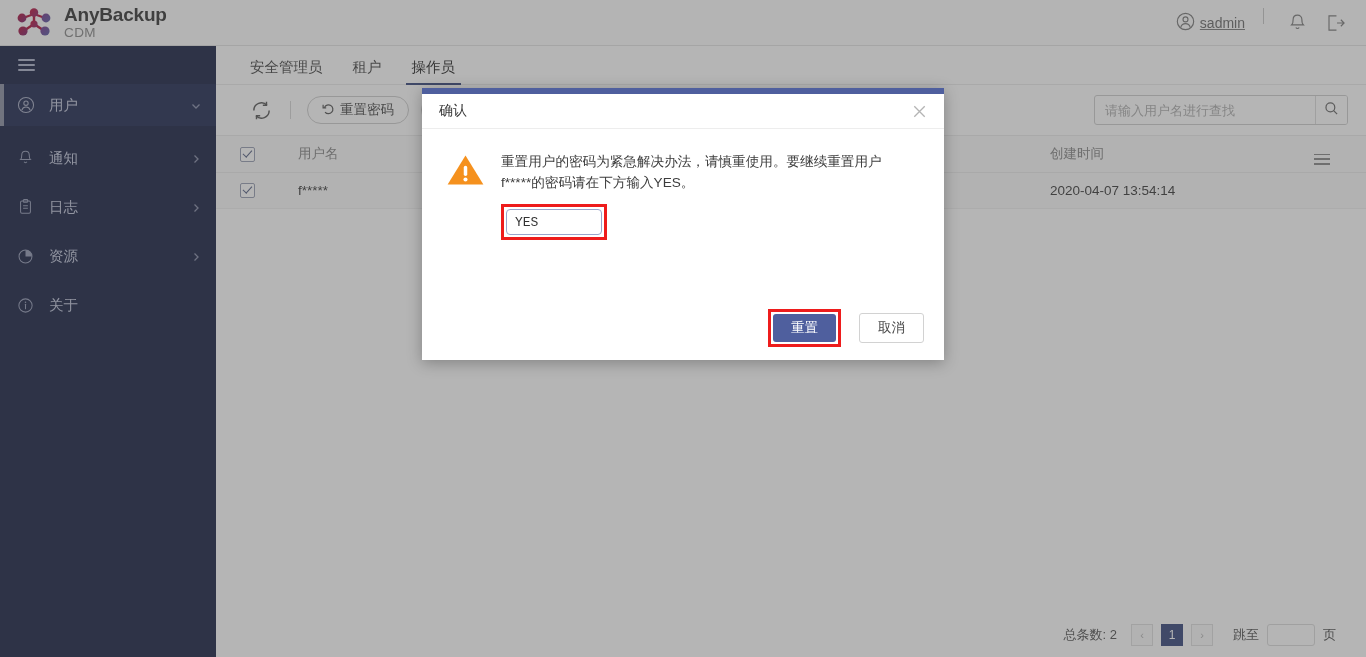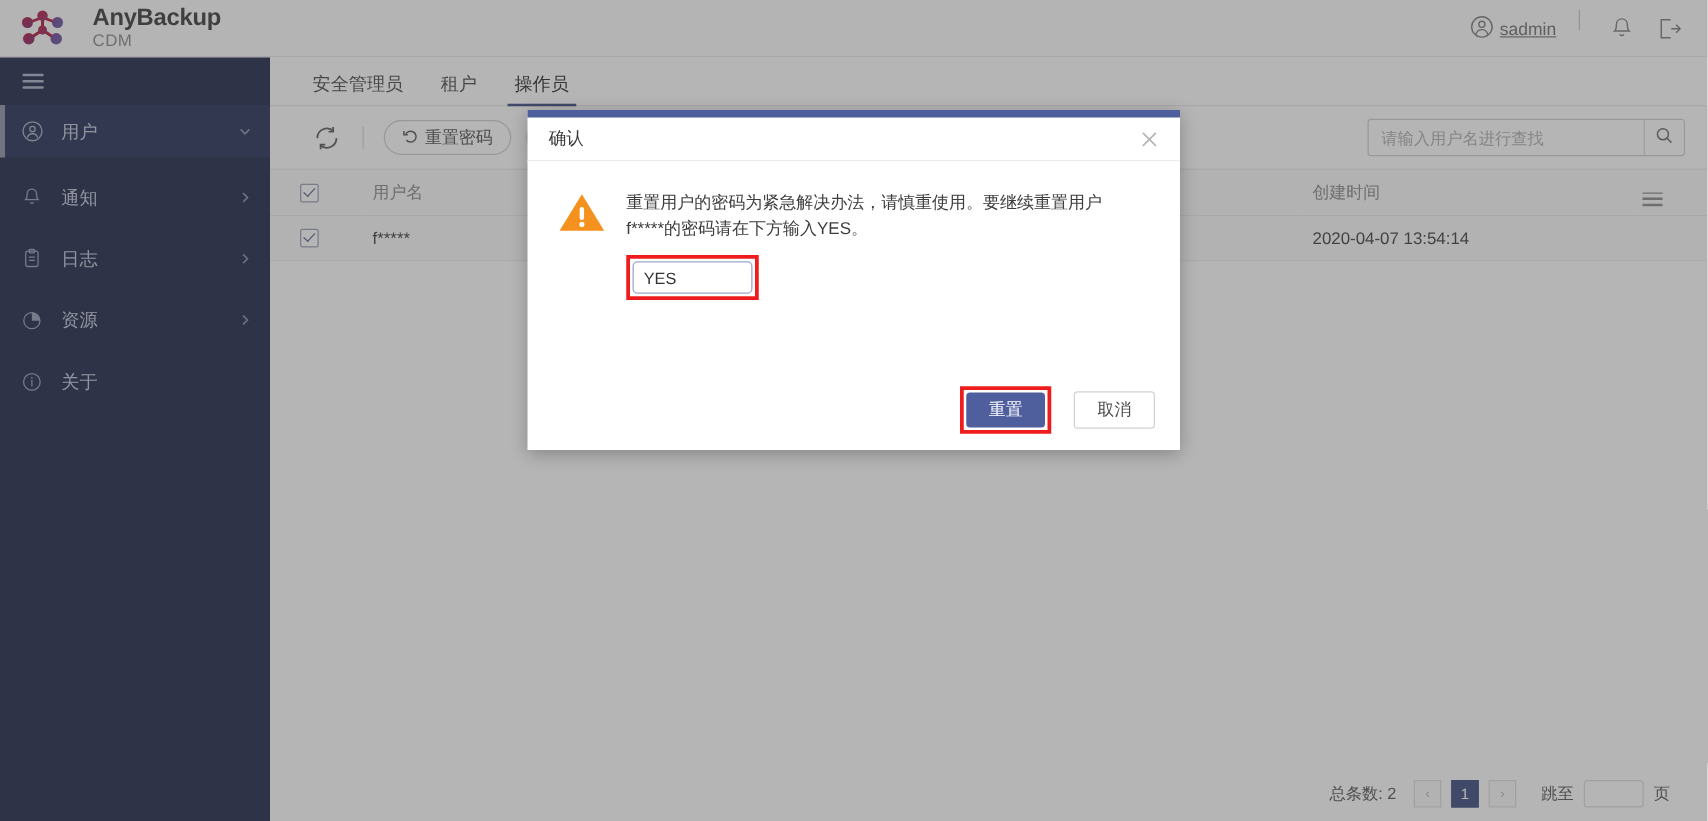--- a/index.html
+++ b/index.html
@@ -32,21 +32,21 @@
     display: flex;
     align-items: center;
     justify-content: space-between;
     flex: none;
     padding: 0 16px 0 14px;
     box-sizing: border-box;
   }
   .brand {
     display: flex;
     align-items: center;
-    gap: 20px;
+    gap: 10px;
   }
   .brand-logo {
     width: 40px;
     height: 34px;
     flex: none;
   }
   .brand-text {
     display: flex;
     flex-direction: column;
     line-height: 1.02;
@@ -455,21 +455,21 @@
     display: inline-block;
     border: 3px solid #ee1c1c;
     padding: 2px;
   }
   .confirm-input {
     width: 96px;
     height: 26px;
     border: 1px solid #9aa5cc;
     border-radius: 4px;
     outline: none;
-    font-family: Liberation Sans, sans-serif;
+    font-family: Liberation Mono, monospace;
     font-size: 13px;
     color: #333;
     padding: 0 8px;
     box-sizing: border-box;
   }
   .dialog-foot {
     flex: none;
     height: 64px;
     display: flex;
     align-items: center;

